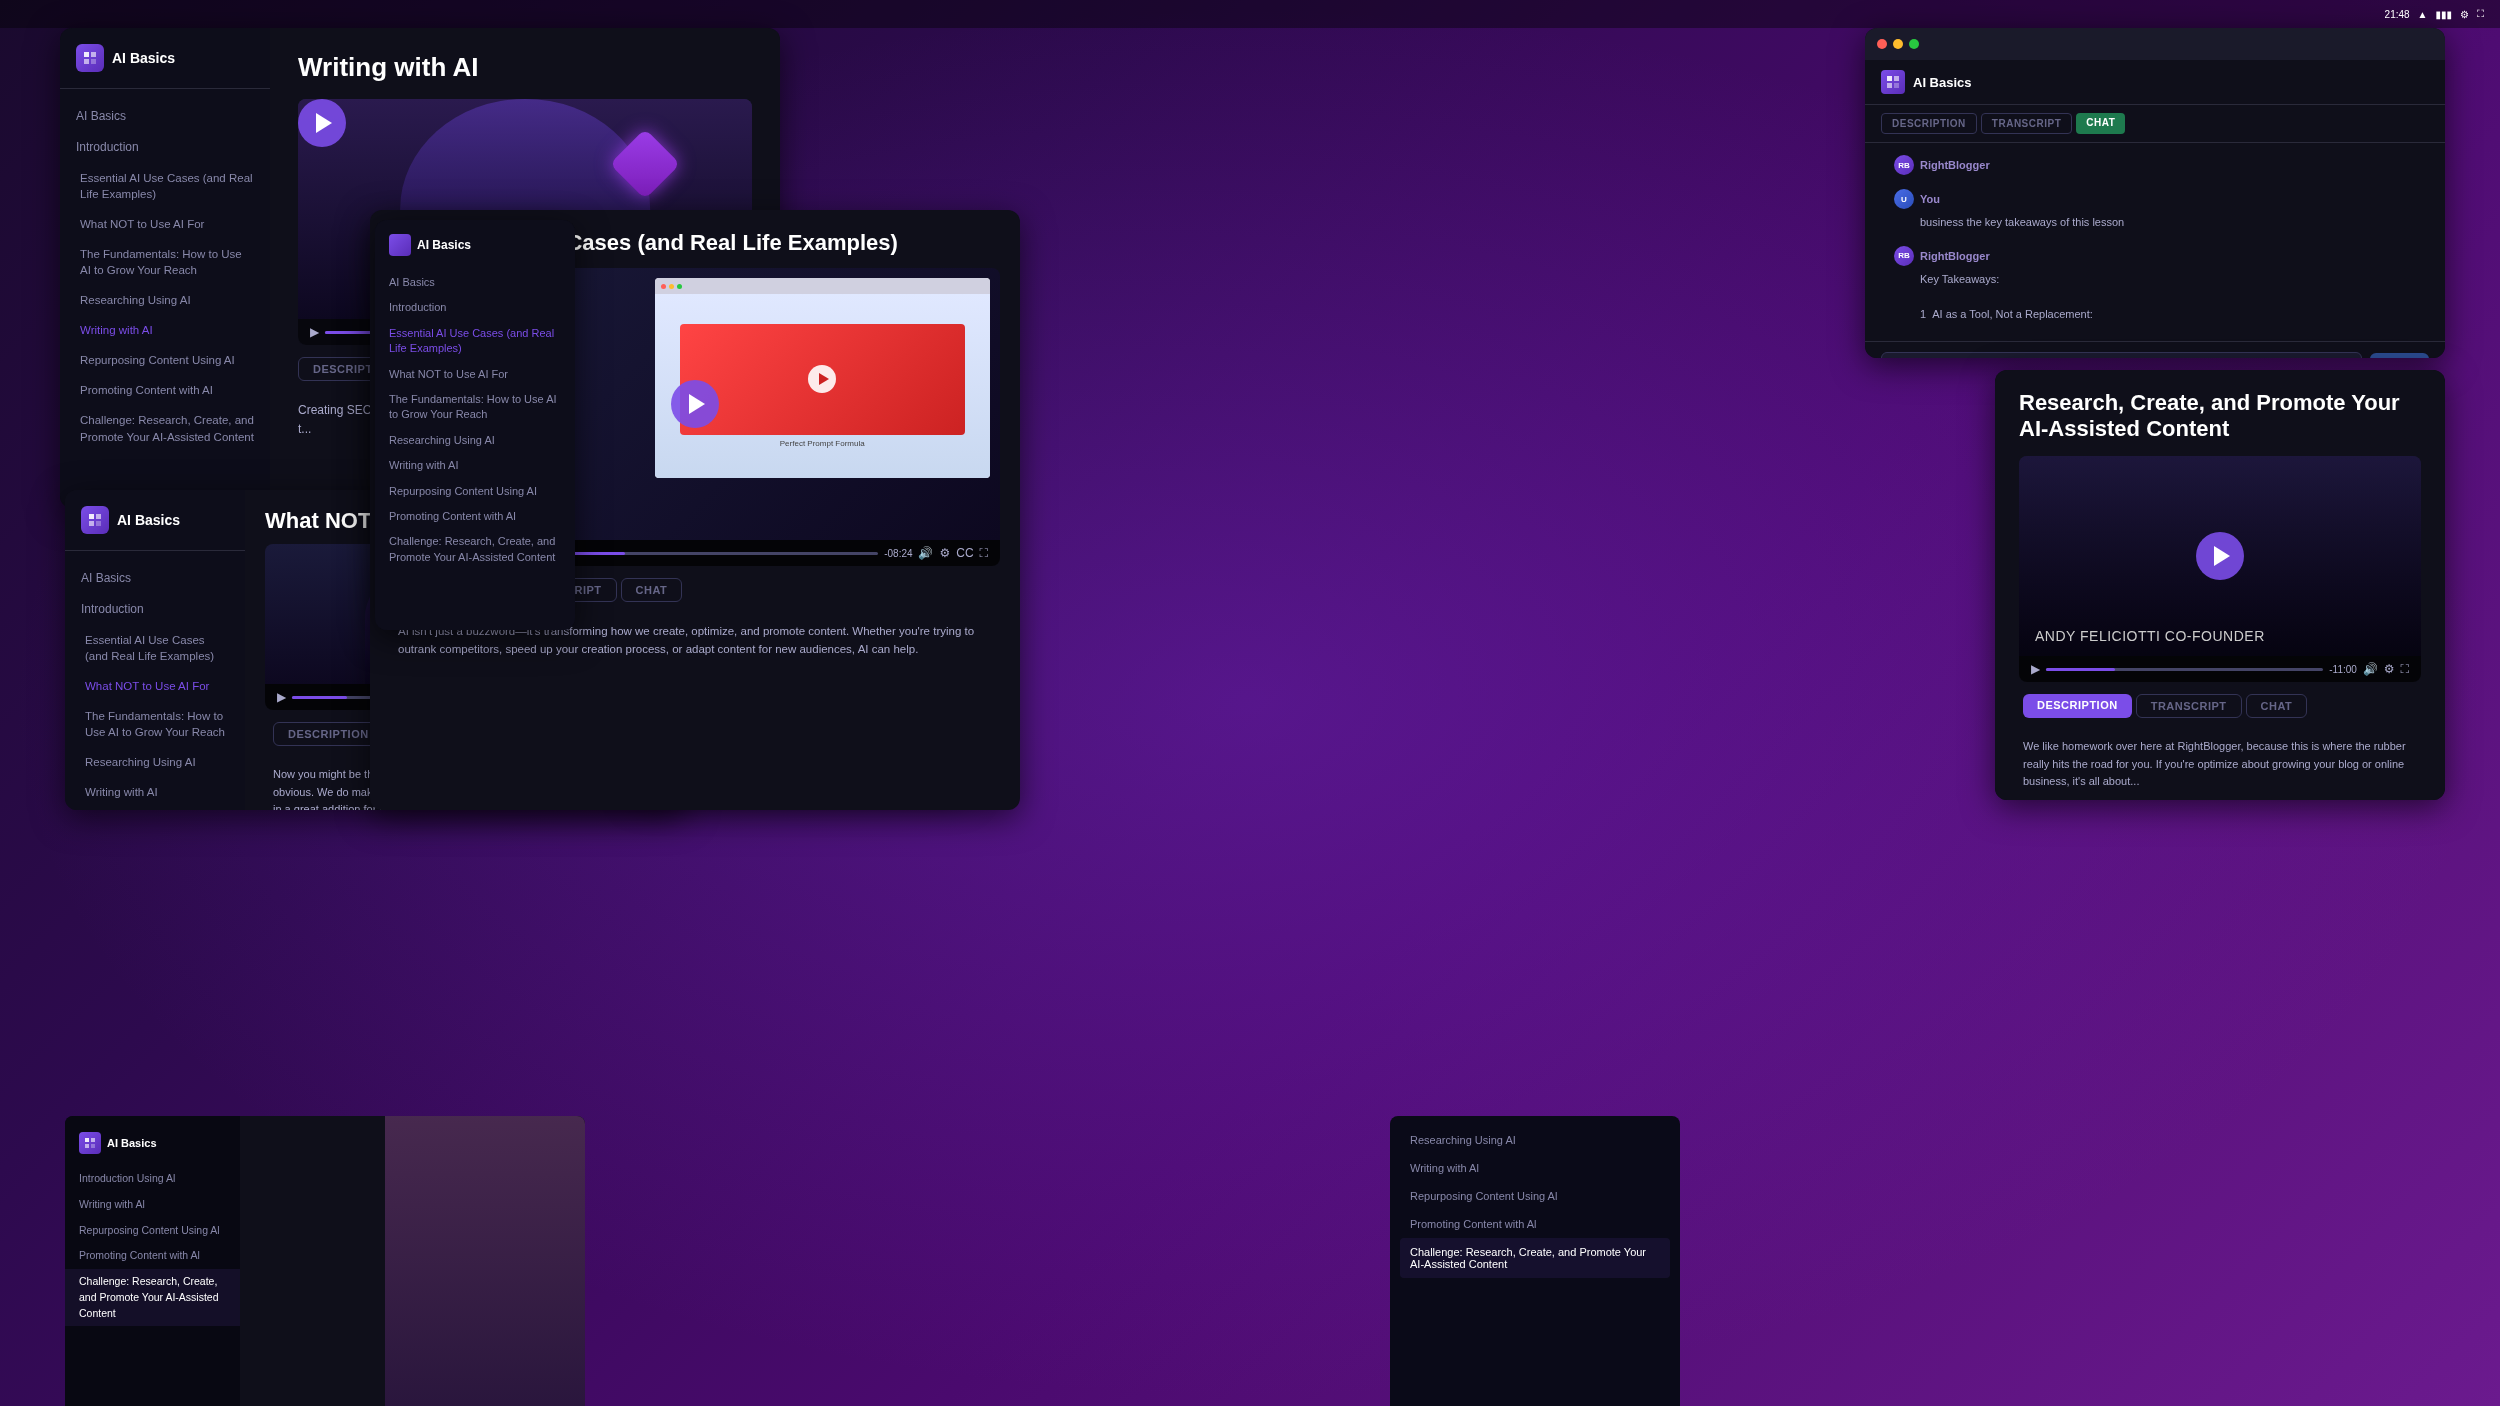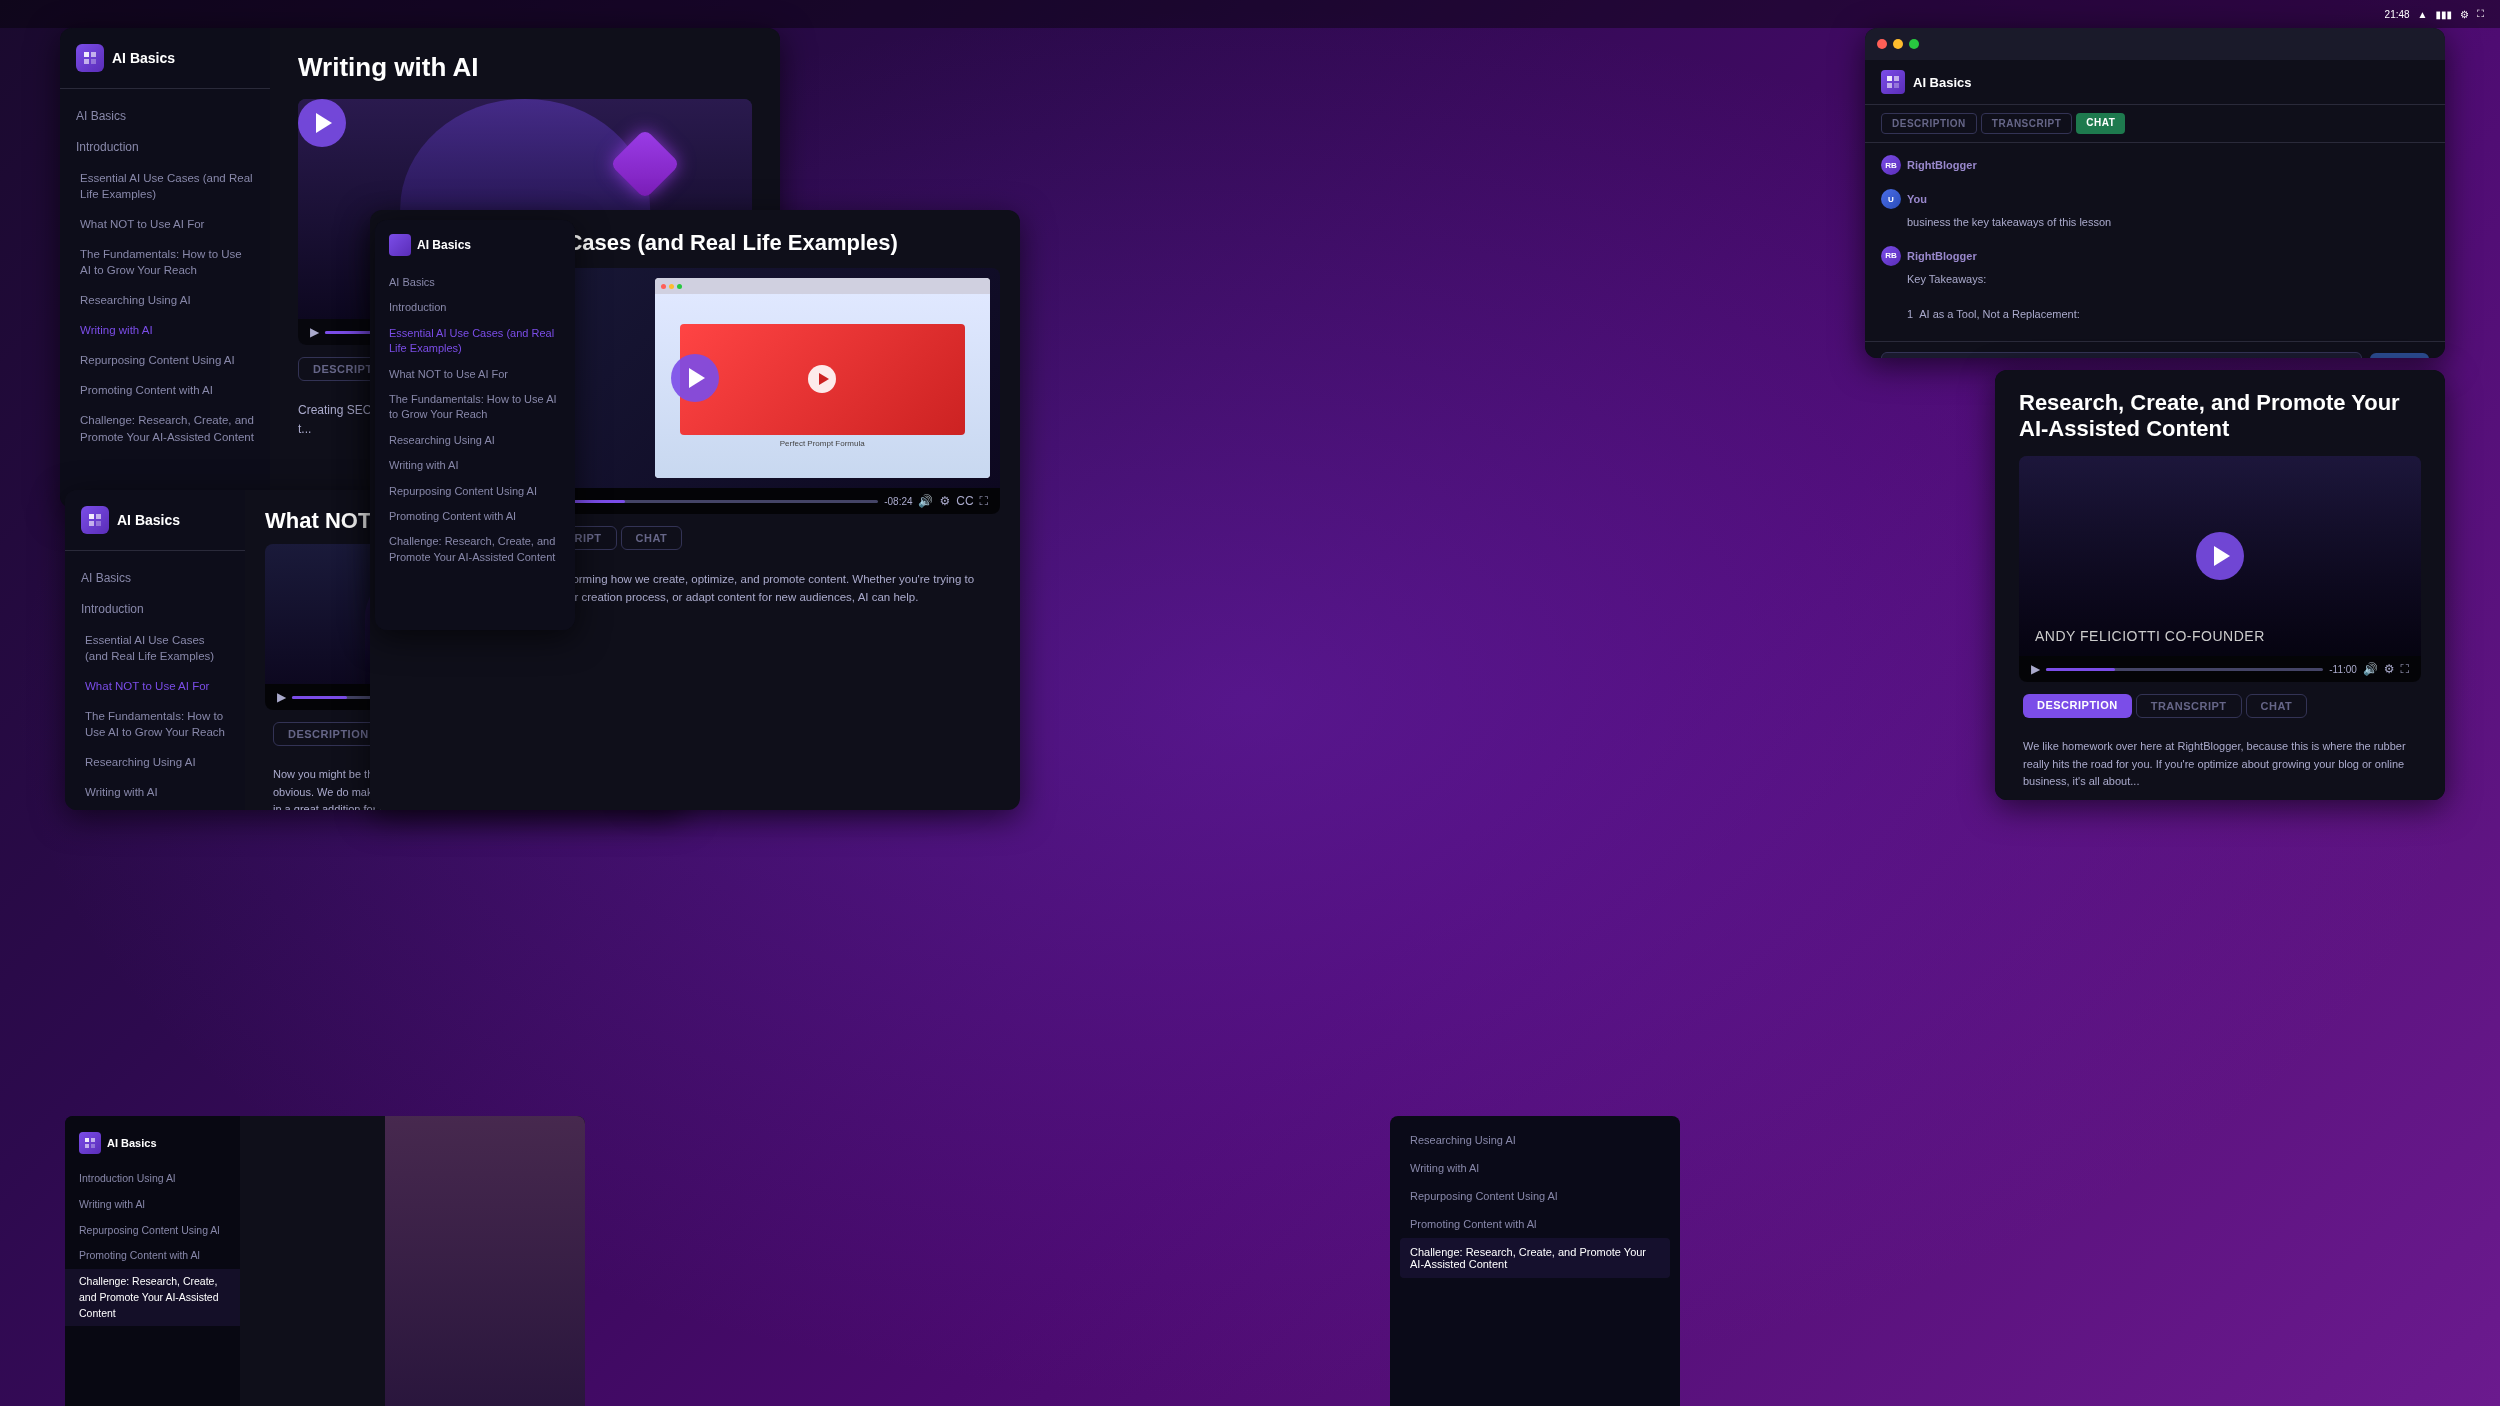--- a/index.html
+++ b/index.html
@@ -280,21 +280,21 @@
       letter-spacing: 0.5px;
     }
 
     .chat-tab.desc { background: transparent; color: #666688; border: 1px solid #333355; }
     .chat-tab.trans { background: transparent; color: #666688; border: 1px solid #333355; }
     .chat-tab.chat-active { background: #1e7a4e; color: white; }
 
     .chat-messages {
       flex: 1;
       overflow-y: auto;
-      padding: 12px 16px;
+      padding: 12px 29px;
     }
 
     .chat-message {
       margin-bottom: 14px;
     }
 
     .chat-message-header {
       display: flex;
       align-items: center;
       gap: 6px;
@@ -605,21 +605,21 @@
       </div>
       <div class="description-text">Creating SEO-optimized bl... redefining how we approac... for doing the work, rather t...</div>
     </div>
   </div>
 </div>
 
 <div class="panel" id="panel2">
   <div class="panel-inner" style="flex-direction:column;">
     <div class="panel-title" style="font-size:22px;padding:20px 20px 12px;">Essential AI Use Cases (and Real Life Examples)</div>
     <div style="margin:0 20px;border-radius:8px;overflow:hidden;flex-shrink:0;">
-      <div style="height:220px;background:linear-gradient(135deg,#1a1a3a,#0d0820);position:relative;display:flex;align-items:center;justify-content:center;">
+      <div style="height:272px;background:linear-gradient(135deg,#1a1a3a,#0d0820);position:relative;display:flex;align-items:center;justify-content:center;">
 
         <div style="position:absolute;right:10px;top:10px;width:55%;height:200px;background:#e8e8f0;border-radius:4px;overflow:hidden;">
           <div style="height:16px;background:#d0d0e0;display:flex;align-items:center;padding:0 6px;gap:3px;">
             <div style="width:5px;height:5px;border-radius:50%;background:#ff5f57;"></div>
             <div style="width:5px;height:5px;border-radius:50%;background:#febc2e;"></div>
             <div style="width:5px;height:5px;border-radius:50%;background:#28c840;"></div>
           </div>
           <div style="height:184px;background:linear-gradient(180deg,#e0e8ff,#c8d8f0);display:flex;flex-direction:column;align-items:center;justify-content:center;position:relative;">
 
             <div style="width:85%;height:60%;background:linear-gradient(135deg,#ff4444,#cc2222);border-radius:4px;display:flex;align-items:center;justify-content:center;">

